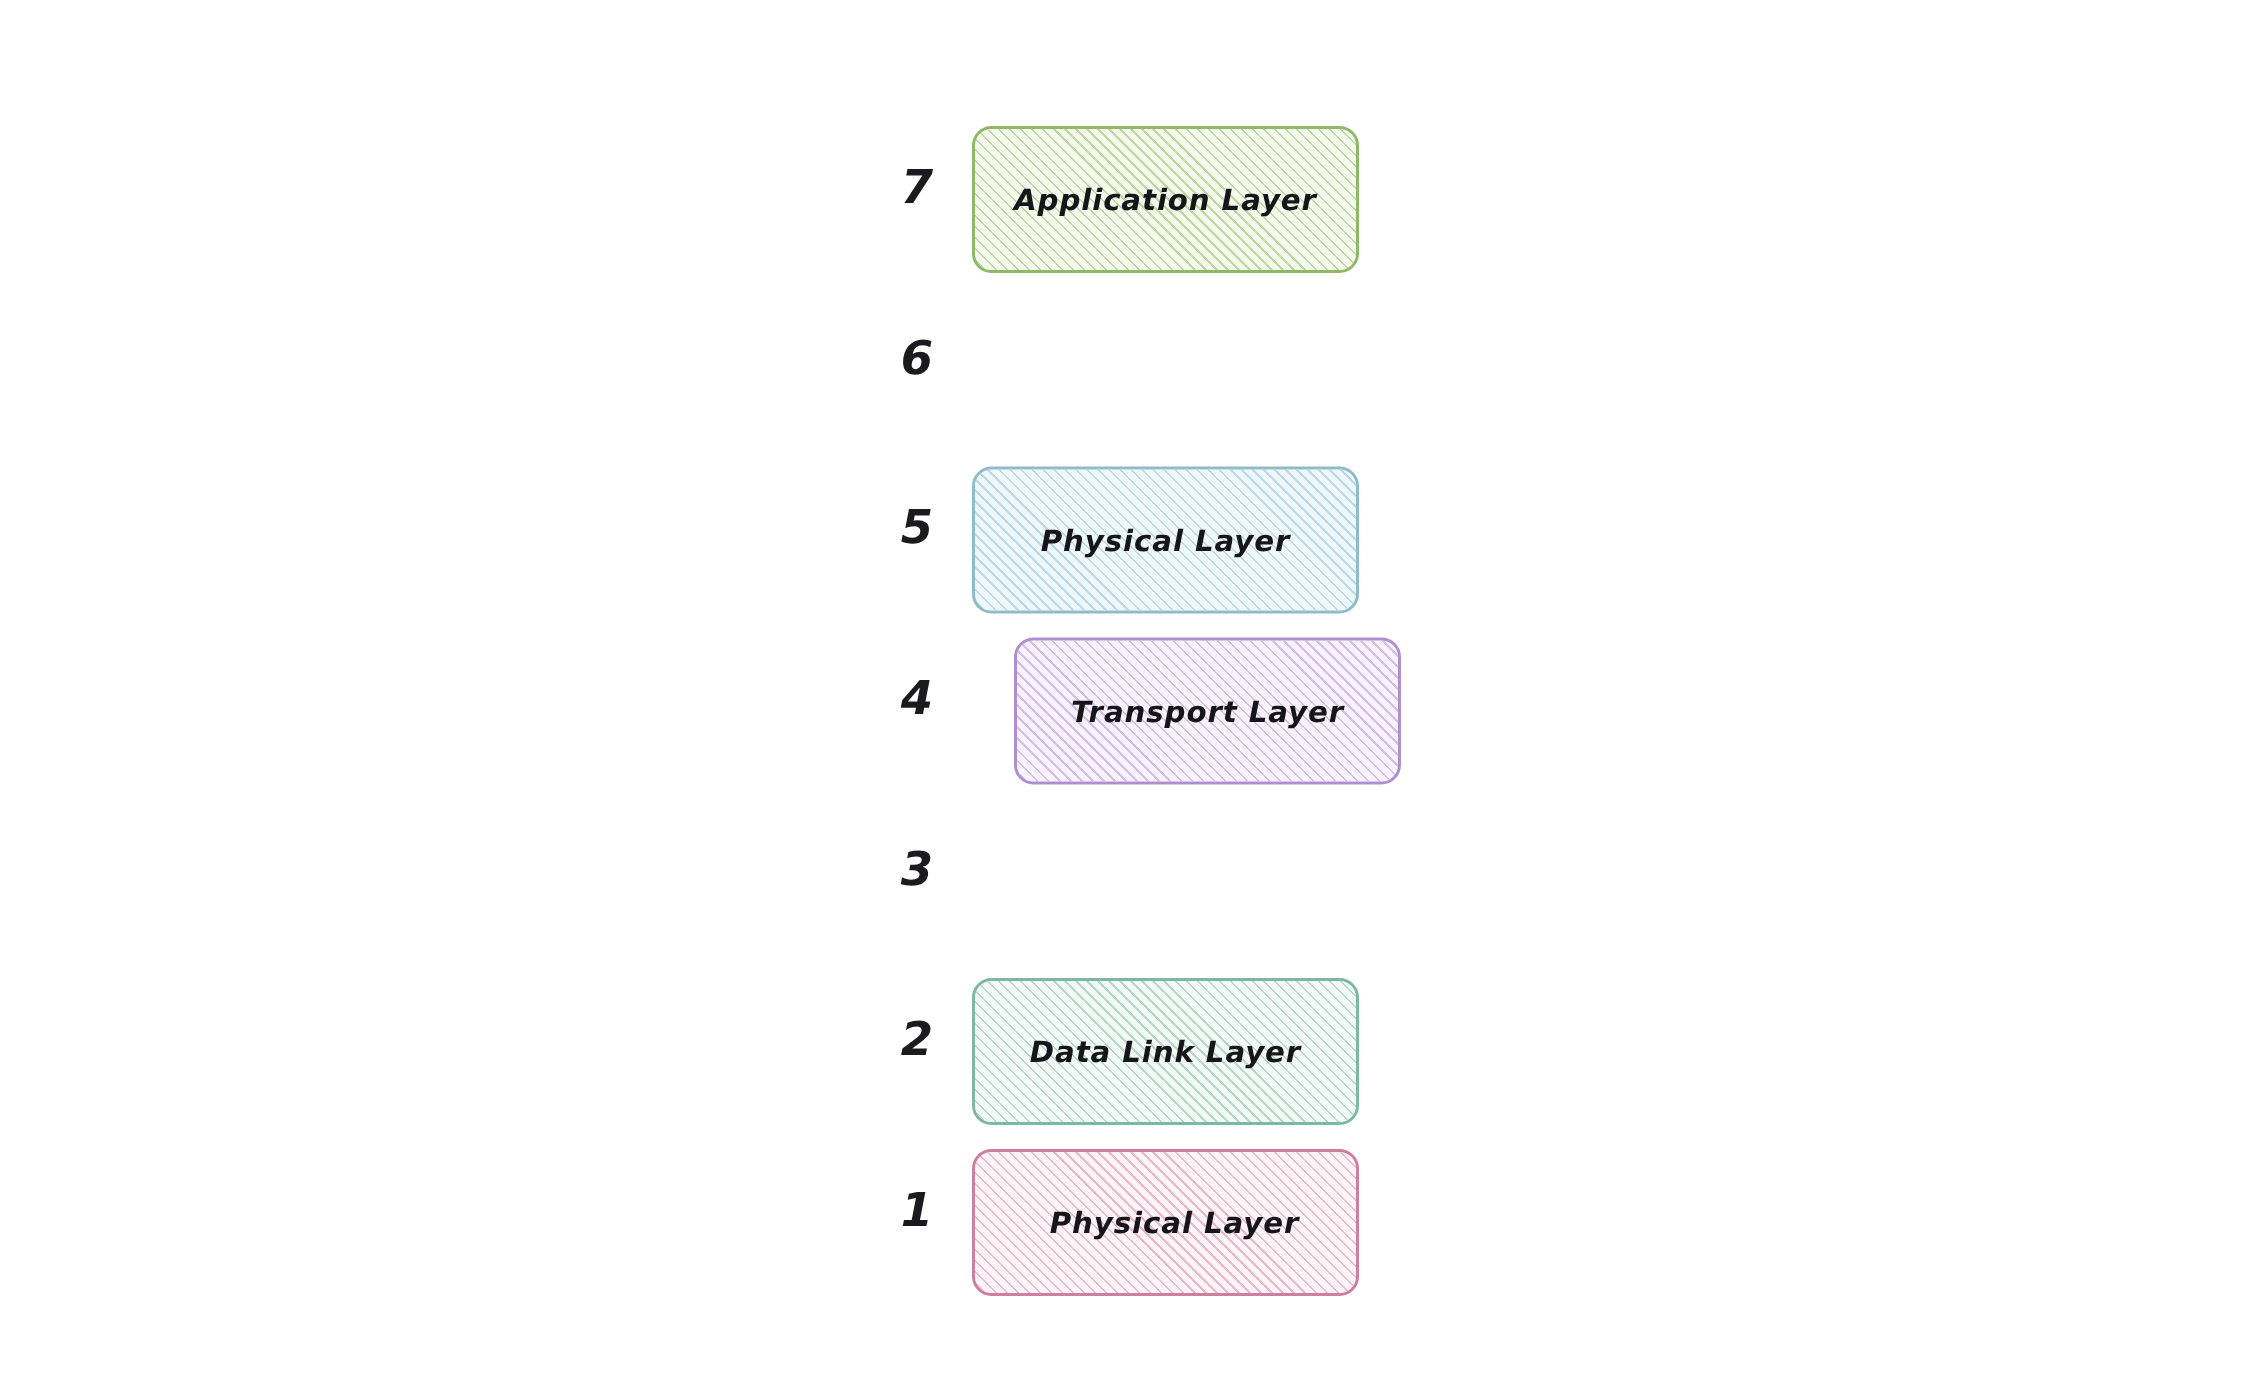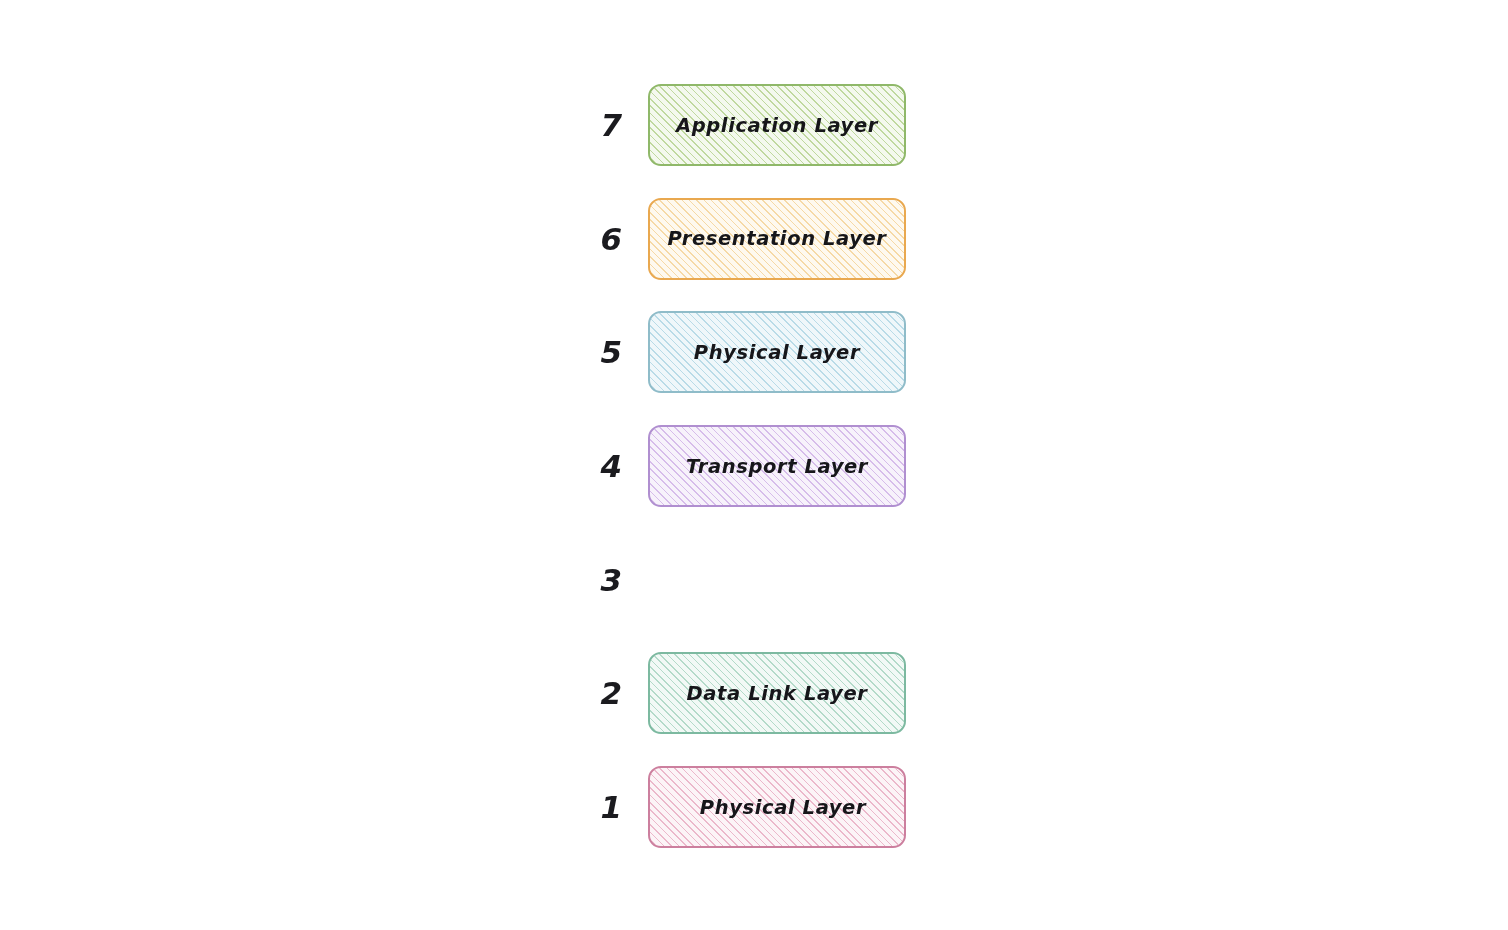--- a/index.html
+++ b/index.html
@@ -53,21 +53,21 @@
     letter-spacing: 0px;
     -webkit-font-smoothing: antialiased;
   }
 
   
   .layer-box {
     position: absolute;
     left: 82px;
     top: 0;
     width: 258px;
-    height: 82px;
+    height: 98px;
     border-radius: 13px;
     border-style: solid;
     border-width: 2px;
     box-sizing: border-box;
     overflow: hidden;
     display: flex;
     align-items: center;
     justify-content: center;
   }
 
@@ -117,33 +117,30 @@
 <div id="canvas">
   <div id="osi-stack">
       <div class="layer-row">
         <div class="layer-number">7</div>
         <div class="layer-box" style="border-color: rgb(143, 184, 105); --hatch: #b9d394; --wash: rgba(205,226,176,0.22);">
           <div class="layer-label">Application Layer</div>
         </div>
       </div>
       <div class="layer-row">
         <div class="layer-number">6</div>
-        <div class="layer-box" style="border-color: rgb(233, 168, 79); --hatch: #f3cf91; --wash: rgba(252,235,201,0.30);">
-          <div class="layer-label">Presentation Layer</div>
-        </div>
       </div>
       <div class="layer-row">
         <div class="layer-number">5</div>
         <div class="layer-box" style="border-color: rgb(143, 188, 201); --hatch: #b4d8e6; --wash: rgba(190,223,236,0.24);">
           <div class="layer-label">Physical Layer</div>
         </div>
       </div>
       <div class="layer-row">
         <div class="layer-number">4</div>
-        <div class="layer-box" style="border-color: rgb(176, 143, 208); --hatch: #d2b6e8; --wash: rgba(221,201,239,0.24);">
+        <div class="layer-box" style="border-color: rgb(176, 143, 208); margin-left: 28px; --hatch: #d2b6e8; --wash: rgba(221,201,239,0.24);">
           <div class="layer-label">Transport Layer</div>
         </div>
       </div>
       <div class="layer-row">
         <div class="layer-number">3</div>
       </div>
       <div class="layer-row">
         <div class="layer-number">2</div>
         <div class="layer-box" style="border-color: rgb(124, 185, 160); --hatch: #a9d4c1; --wash: rgba(201,228,216,0.24);">
           <div class="layer-label">Data Link Layer</div>

